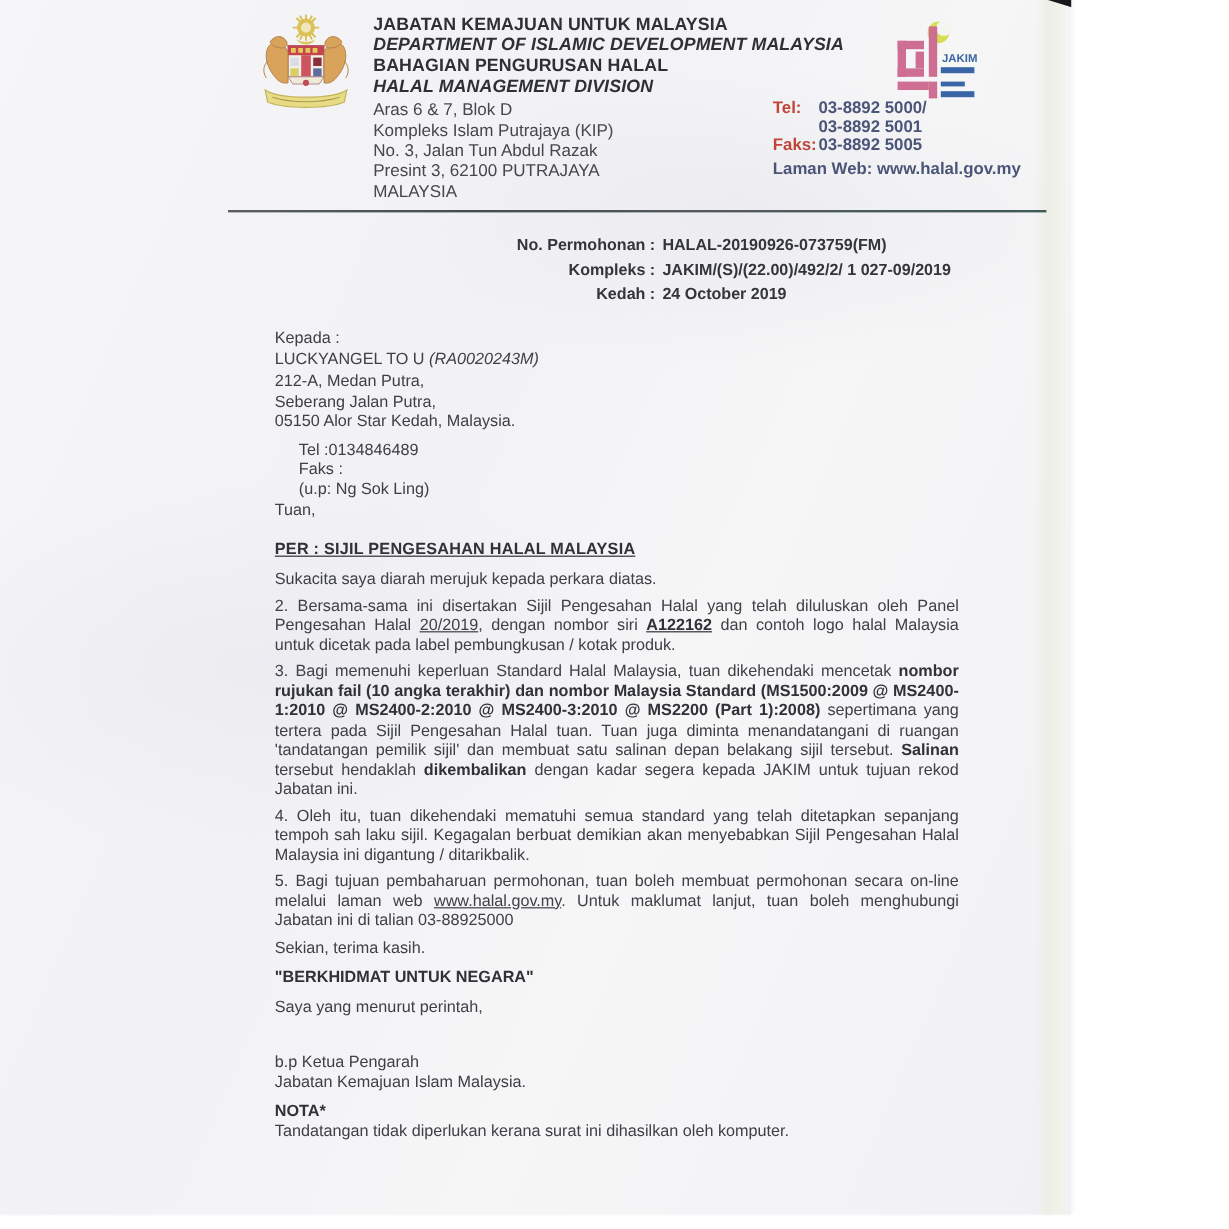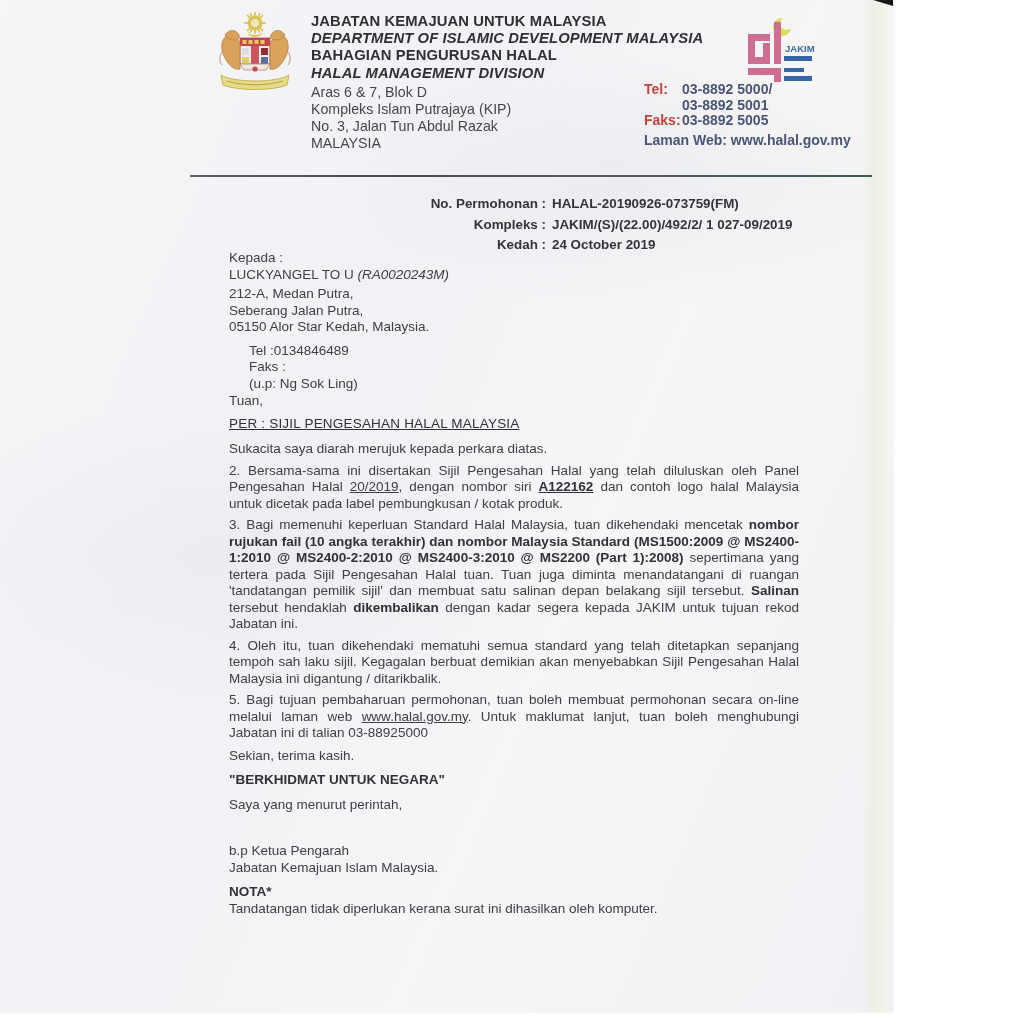--- a/index.html
+++ b/index.html
@@ -41,29 +41,29 @@
   .contact .web{margin-top:4px;color:#4a5578;}
   .divider{position:absolute;left:190px;top:175px;width:682px;height:2px;
     background:linear-gradient(90deg,#5a5f62,#44504c 30%,#555a60 60%,#3f5a55);}
   
   .ref{position:absolute;left:420px;top:194px;font-size:13.4px;font-weight:bold;
        color:#33353b;line-height:20.6px;}
   .ref .row{display:flex;}
   .ref .lbl{width:126px;text-align:right;}
   .ref .val{margin-left:6px;white-space:nowrap;}
   
-  .letter{position:absolute;left:229px;top:250px;width:570px;
+  .letter{position:absolute;left:229px;top:274px;width:570px;
           font-size:13.5px;line-height:16.5px;color:#3e4046;}
   .letter .b{font-weight:bold;color:#303238;}
   .letter .u{text-decoration:underline;}
   .block{margin:0;}
   .addr-block{margin-top:3px;}
   .tel-block{margin-top:7px;margin-left:20px;}
   .tuan{margin-top:1px;}
-  .per{margin-top:6px;font-weight:normal;color:#303238;text-decoration:underline;letter-spacing:.2px;}
+  .per{margin-top:16px;font-weight:bold;color:#303238;text-decoration:underline;letter-spacing:.2px;}
   .sukacita{margin-top:9px;}
   .para{margin-top:5px;text-align:justify;line-height:16.5px;}
   .sekian{margin-top:6px;}
   .motto{margin-top:8px;font-weight:bold;color:#303238;}
   .saya{margin-top:8px;}
   .sig{margin-top:30px;}
   .nota{margin-top:8px;}
   .nota-title{font-weight:bold;color:#303238;}
 </style>
 </head>
@@ -125,20 +125,21 @@
 
   <div class="hdr-text">
     <div class="hdr-org">JABATAN KEMAJUAN UNTUK MALAYSIA</div>
     <div class="hdr-org italic">DEPARTMENT OF ISLAMIC DEVELOPMENT MALAYSIA</div>
     <div class="hdr-org">BAHAGIAN PENGURUSAN HALAL</div>
     <div class="hdr-org italic">HALAL MANAGEMENT DIVISION</div>
     <div class="hdr-addr">
       <div>Aras 6 &amp; 7, Blok D</div>
       <div>Kompleks Islam Putrajaya (KIP)</div>
       <div>No. 3, Jalan Tun Abdul Razak</div>
+      <div>Presint 3, 62100 PUTRAJAYA</div>
       <div>MALAYSIA</div>
     </div>
   </div>
 
   <svg class="jakim" viewBox="0 0 76 72">
     <circle cx="42" cy="11" r="9" fill="#d5de52"></circle>
     <circle cx="46.5" cy="7.5" r="6.5" fill="#f4f4f0"></circle>
     <g>
       <g fill="#cf6e93">
         <rect x="8" y="18" width="22" height="7"></rect>

